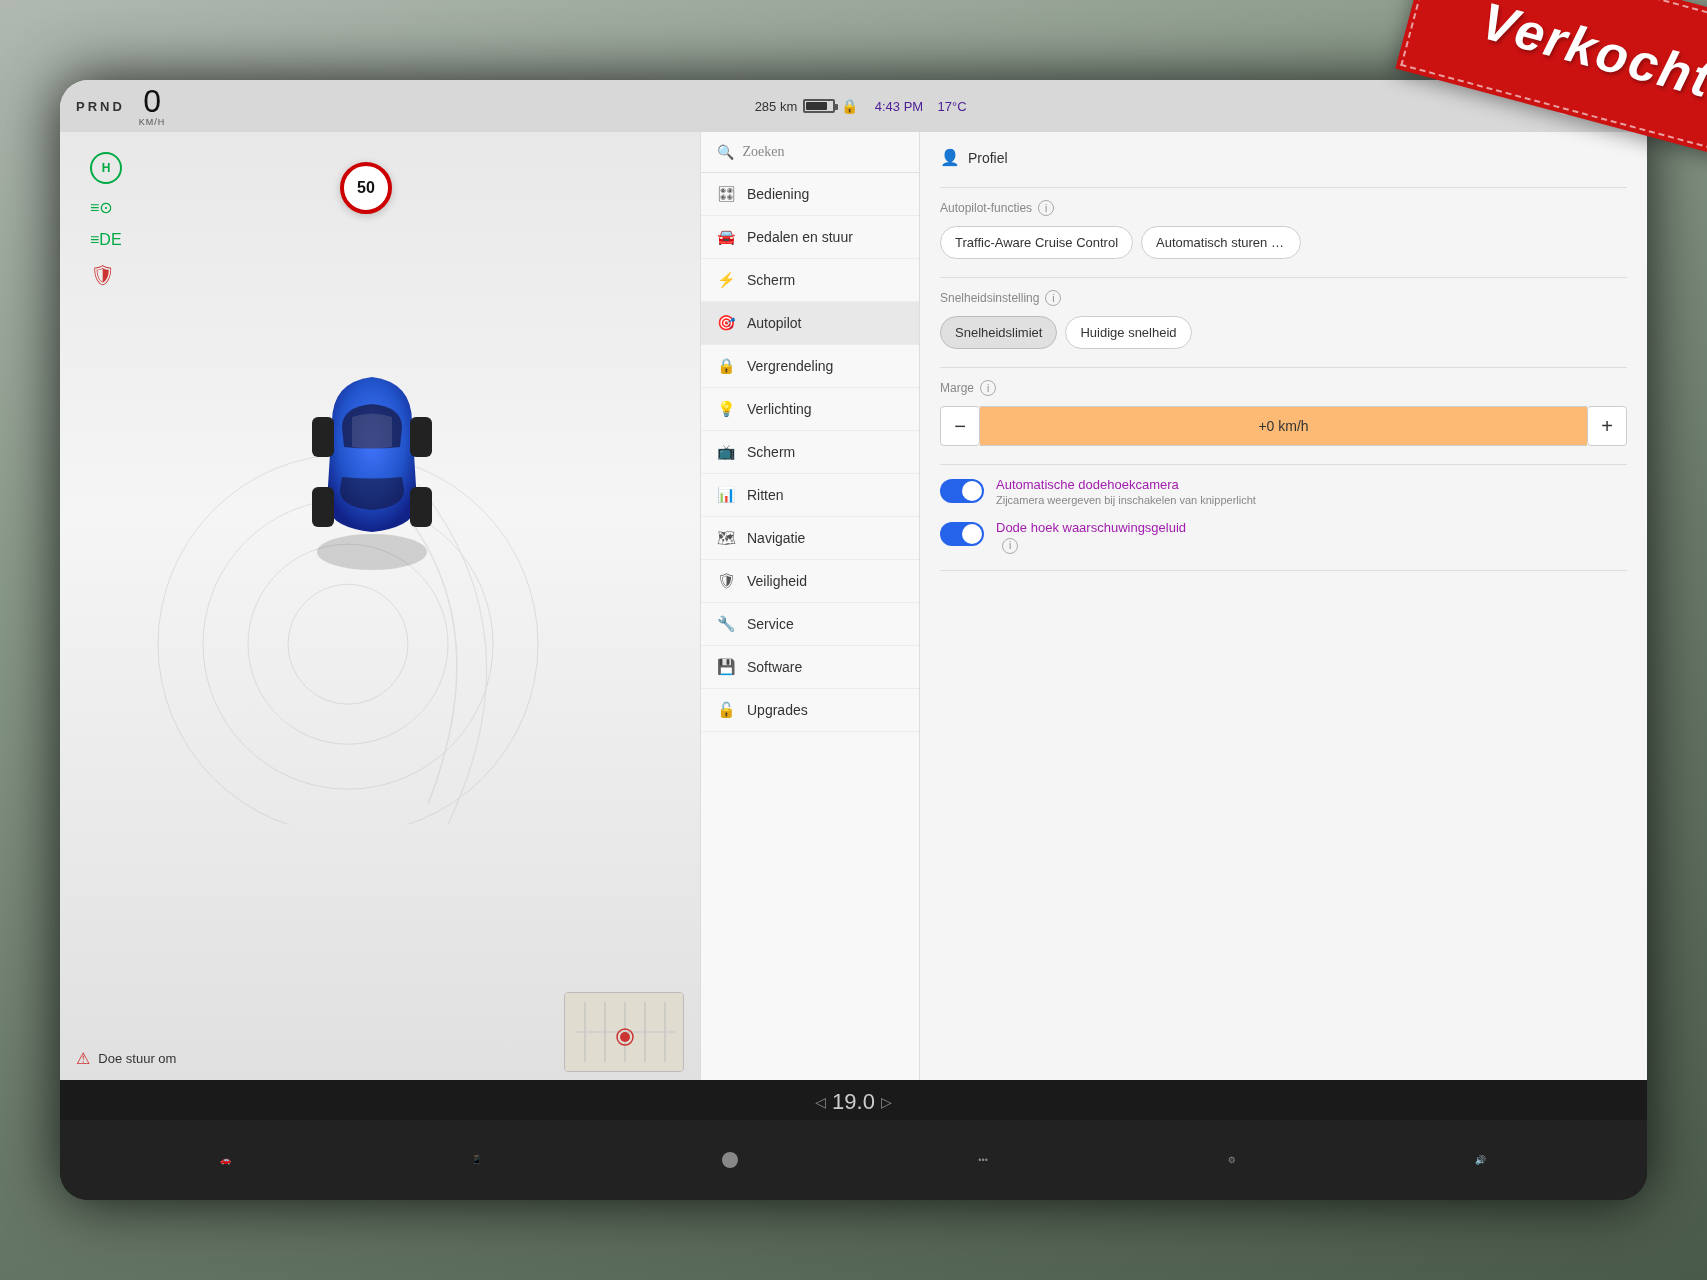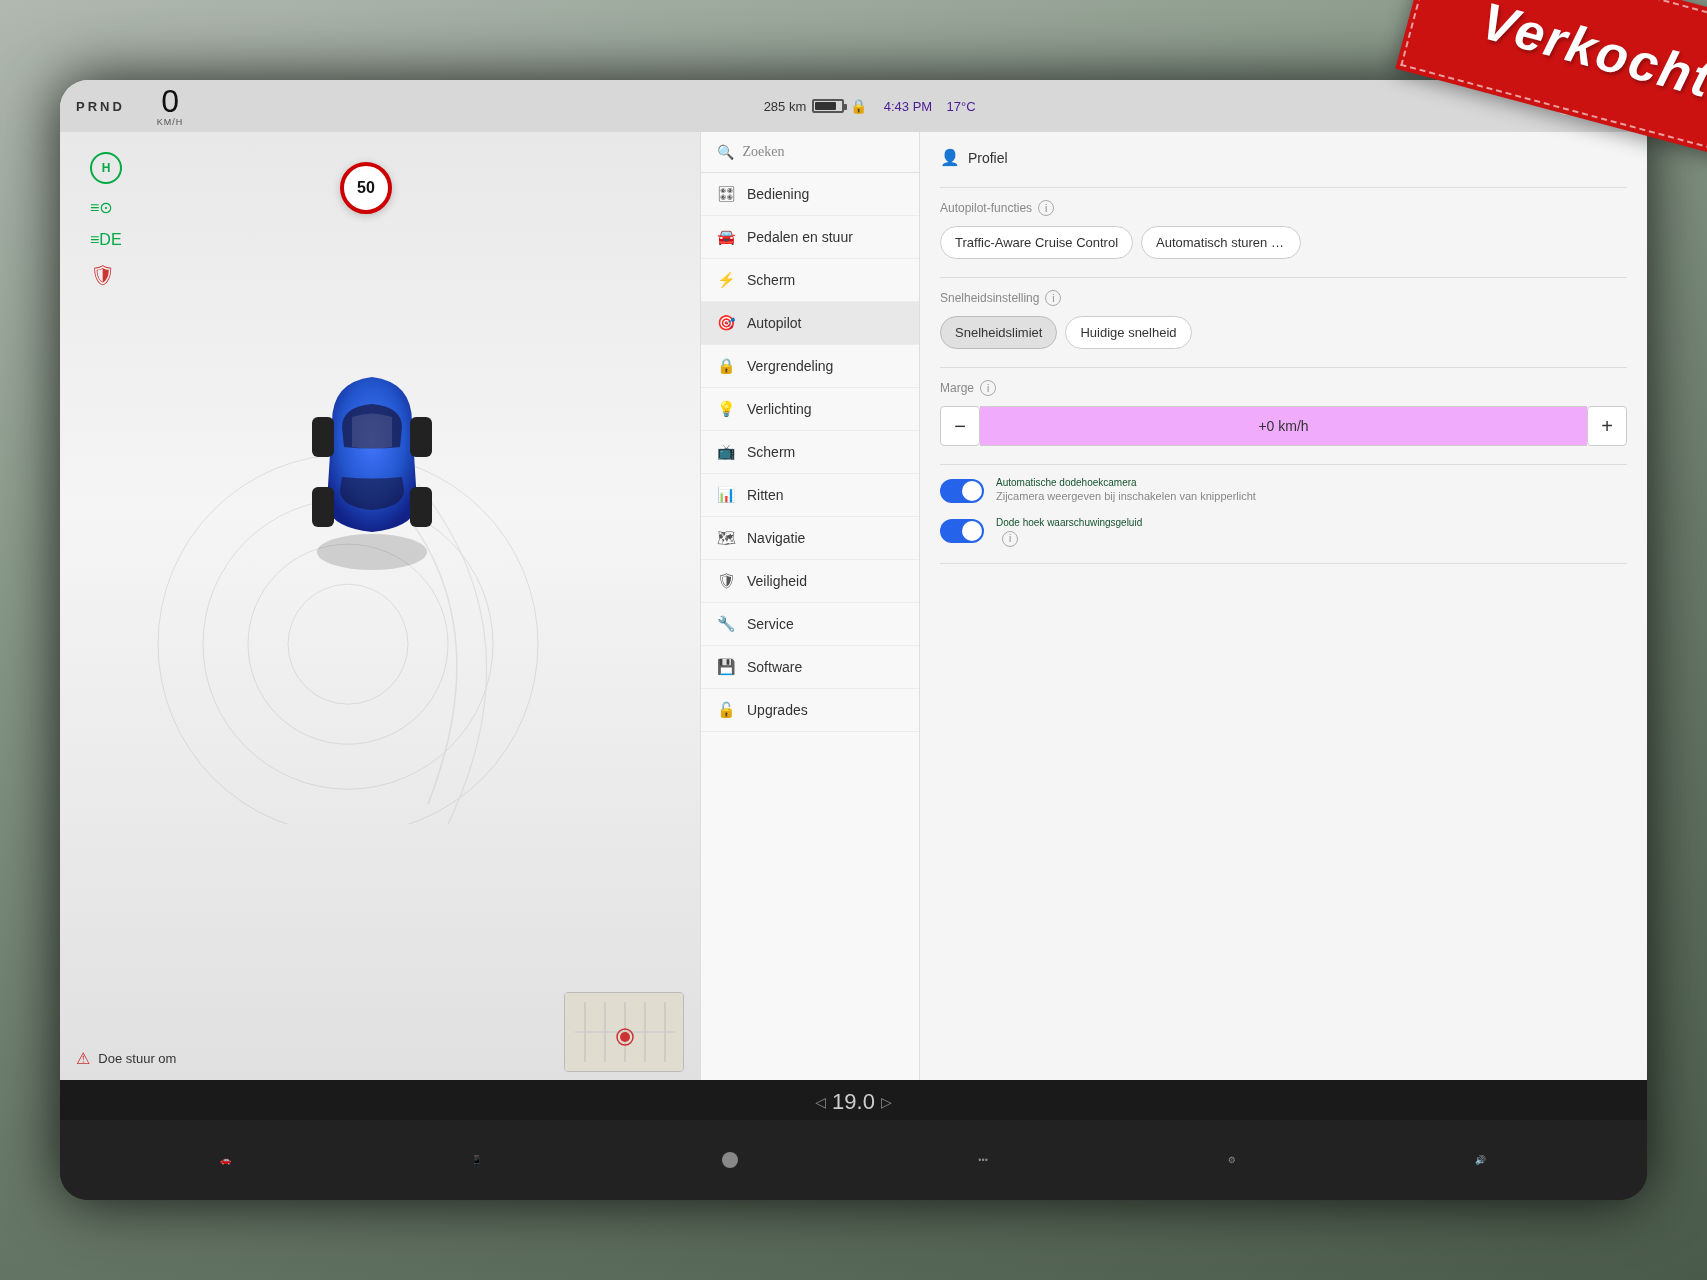--- a/index.html
+++ b/index.html
@@ -41,21 +41,21 @@
       flex-direction: column;
     }
 
     
     .top-bar {
       height: 52px;
       background: #d8d8d8;
       display: flex;
       align-items: center;
       padding: 0 16px;
-      gap: 22px;
+      gap: 4px;
       flex-shrink: 0;
     }
     .prnd {
       font-size: 13px;
       font-weight: 600;
       color: #333;
       letter-spacing: 3px;
     }
     .speed-display {
       display: flex;
@@ -360,21 +360,21 @@
       display: flex;
       align-items: center;
       justify-content: center;
       font-size: 20px;
       cursor: pointer;
       color: #333;
     }
     .stepper-value {
       flex: 1;
       height: 40px;
-      background: #f0abfc;
+      background: #fdba74;
       border-top: 1px solid #ccc;
       border-bottom: 1px solid #ccc;
       display: flex;
       align-items: center;
       justify-content: center;
       font-size: 14px;
       color: #333;
     }
 
     
@@ -402,22 +402,22 @@
       position: absolute;
       width: 20px;
       height: 20px;
       background: white;
       border-radius: 50%;
       top: 2px;
       right: 2px;
       transition: right 0.2s;
     }
     .toggle-label {
-      font-size: 10px;
-      color: #14532d;
+      font-size: 13px;
+      color: #a21caf;
     }
     .toggle-sublabel {
       font-size: 11px;
       color: #888;
       margin-top: 2px;
     }
 
     
     .taskbar {
       position: absolute;

